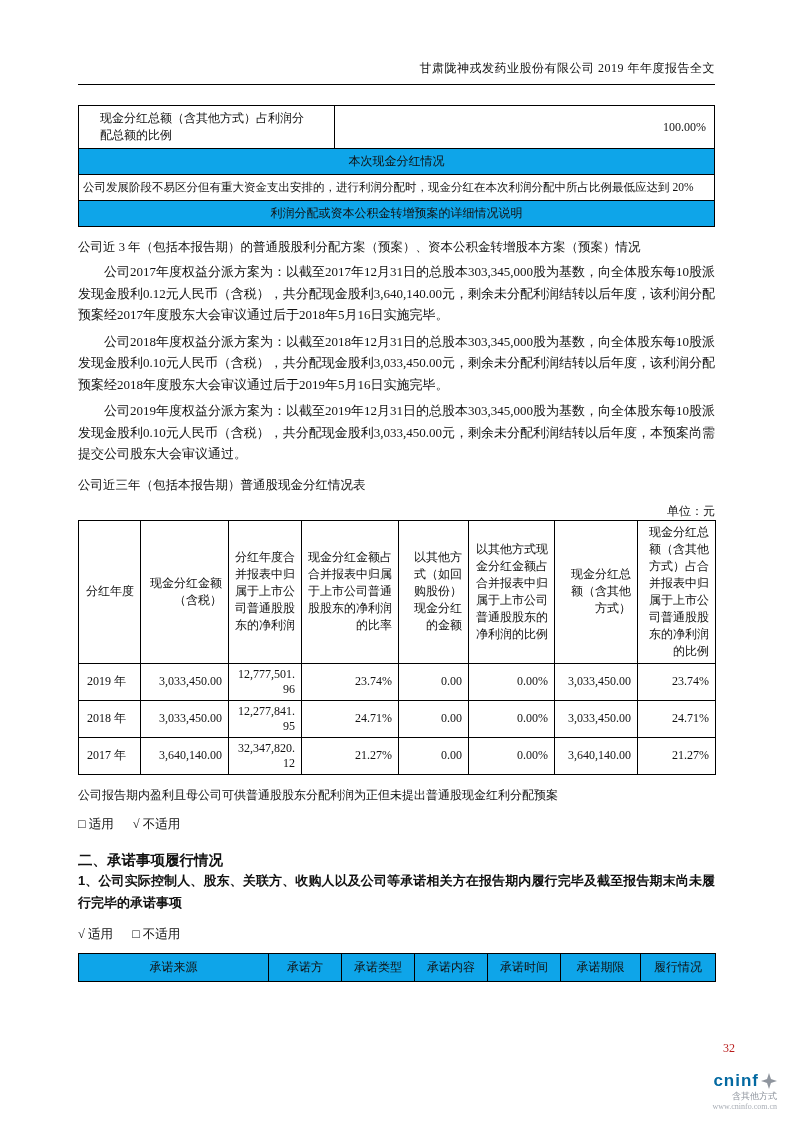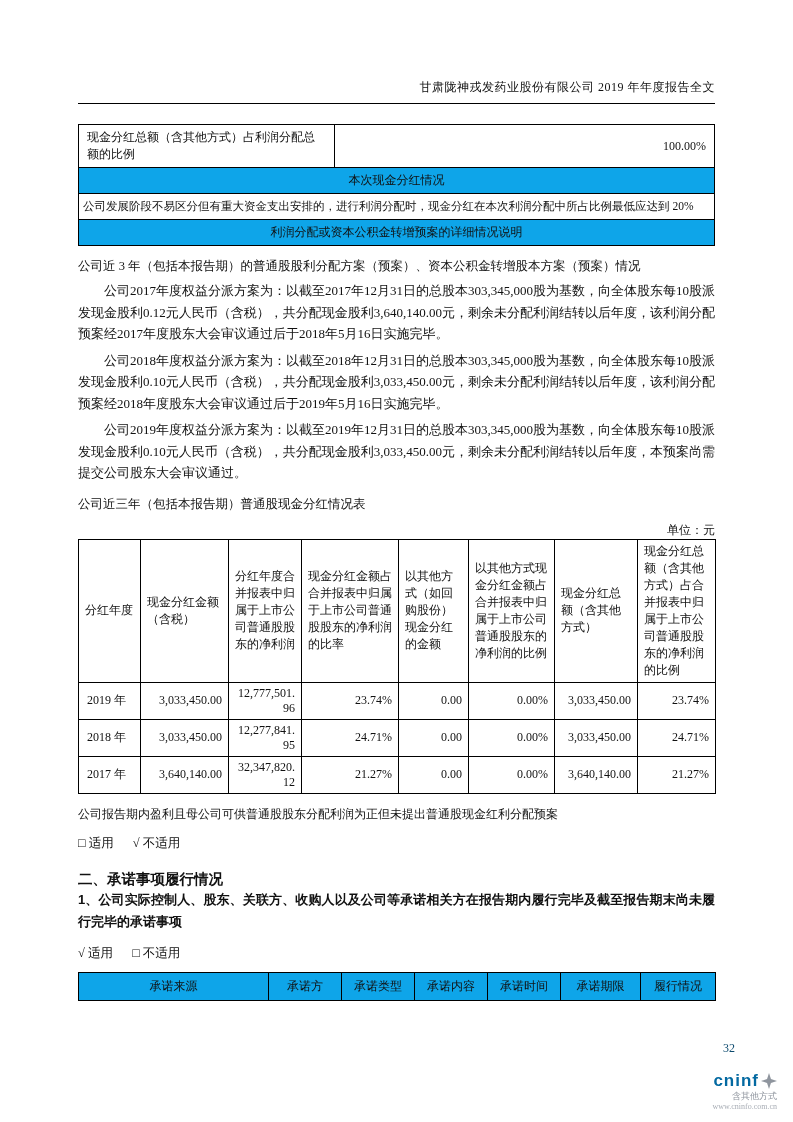--- a/index.html
+++ b/index.html
@@ -5,63 +5,63 @@
   * { margin:0; padding:0; box-sizing:border-box; }
   html,body { background:#ffffff; }
   .page {
     width:793px; height:1122px; background:#ffffff; position:relative;
     font-family:"Liberation Serif","DejaVu Serif",serif; color:#111;
     overflow:hidden;
   }
   .content { padding:0 78px; }
 
   .doc-header {
-    padding-top:79px; padding-bottom:7px; text-align:right;
+    padding-top:60px; padding-bottom:7px; text-align:right;
     font-size:12px; letter-spacing:0.5px; border-bottom:1px solid #000;
   }
 
   table.tbl { width:100%; border-collapse:collapse; table-layout:fixed; font-size:12px; }
   table.tbl td, table.tbl th {
     border:1px solid #000; padding:3px 6px; vertical-align:middle;
     word-break:break-all; font-weight:normal;
   }
   .gray { background:#0ea5e9; }
   .center { text-align:center; }
 
   .summary-tbl { margin-top:20px; }
   .summary-tbl td { height:26px; line-height:17px; }
-  .summary-tbl .lbl { width:256px; padding:4px 8px; }
+  .summary-tbl .lbl { width:256px; padding:4px 21px; }
   .summary-tbl .val { text-align:right; padding-right:8px; }
   .summary-tbl .tight { font-size:11.5px; white-space:nowrap; overflow:hidden; padding:3px 4px; }
 
   .line  { font-size:12.5px; margin-top:12px; }
   .para  { font-size:13px; line-height:21.5px; text-indent:2em; text-align:justify; margin-top:5px; }
   .unit  { font-size:12px; text-align:right; margin-top:9px; }
 
-  .dividend-tbl th { text-align:left; line-height:17px; padding:8px 3px; }
+  .dividend-tbl th { text-align:right; line-height:17px; padding:8px 3px; }
   .dividend-tbl td { height:27px; }
   .dividend-tbl td.year { text-align:left; padding-left:8px; }
   .dividend-tbl td.num  { text-align:right; padding-right:6px; }
 
   .note  { font-size:12px; margin-top:12px; }
   .check { font-size:12.5px; margin-top:12px; }
   .check .opt2 { margin-left:16px; }
 
   .sec-title {
     margin-top:18px; font-size:14.5px; font-weight:bold;
     font-family:"Liberation Sans","DejaVu Sans",sans-serif;
   }
   .item-title {
     font-size:13px; font-weight:bold; line-height:22px;
     text-align:justify; font-family:"Liberation Sans","DejaVu Sans",sans-serif;
   }
   .commit-tbl { margin-top:10px; }
   .commit-tbl th { height:28px; text-align:center; }
 
-  .page-number { position:absolute; right:58px; bottom:66px; font-size:12px; color:#0c4a6e; }
+  .page-number { position:absolute; right:58px; bottom:66px; font-size:12px; color:#b91c1c; }
 
   .logo { position:absolute; right:16px; bottom:10px; text-align:right; color:#8f959e; }
   .logo-top {
     display:flex; align-items:center; justify-content:flex-end; gap:2px;
     font-family:"Liberation Sans","DejaVu Sans",sans-serif;
     font-weight:bold; font-size:17px; letter-spacing:1px; color:#0369a1;
   }
   .logo-name { font-size:9px; line-height:11px; color:#8f959e; }
   .logo-url  { font-size:8px; line-height:10px; color:#a8adb5; }
 </style>

